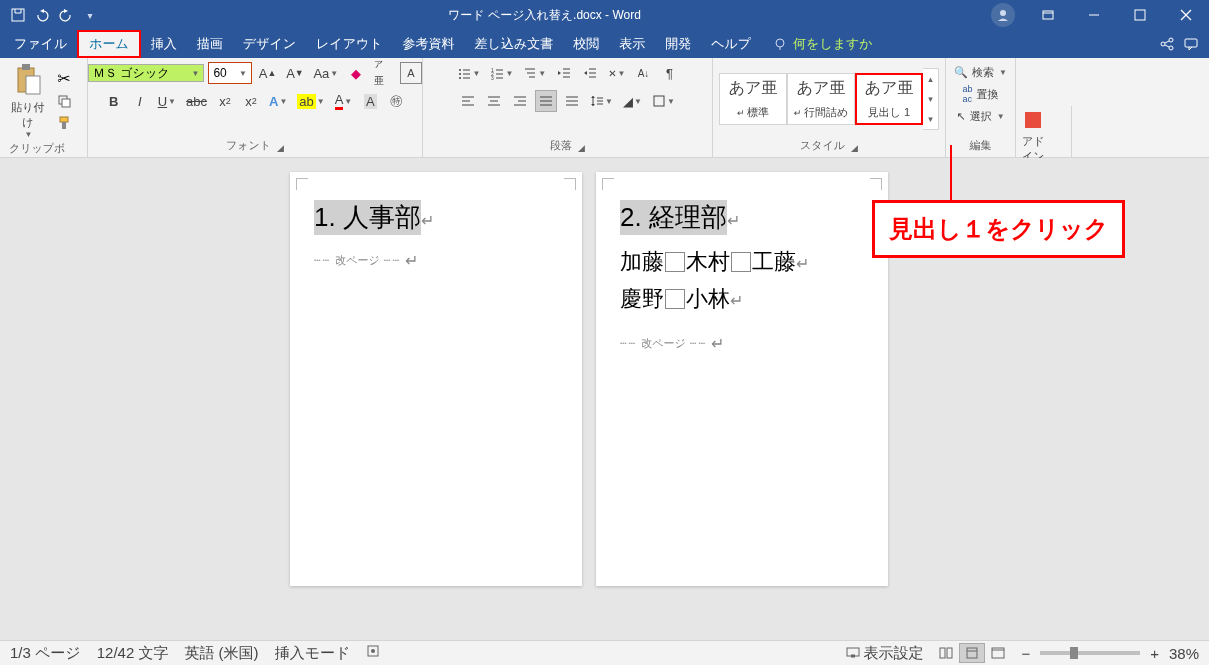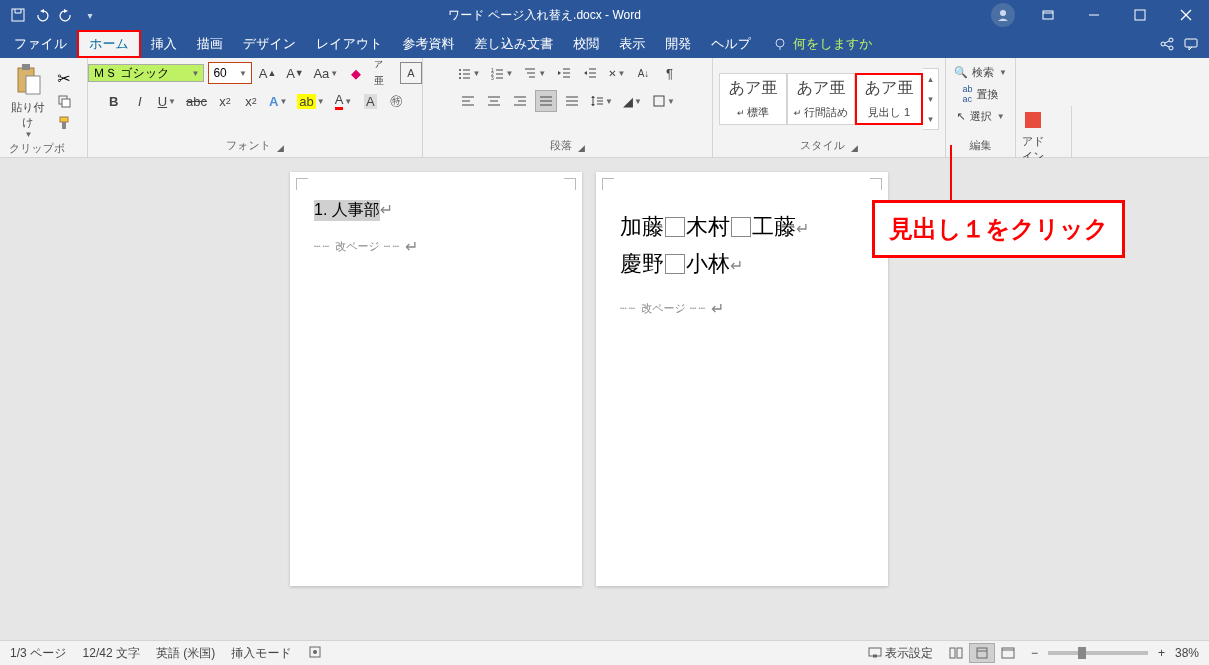--- a/index.html
+++ b/index.html
@@ -68,34 +68,34 @@
   
   .addin-group { width: 56px; margin-top: 48px; }
   .addin-body { font-size: 11px; text-align: center; color: #444; }
   
   
   .doc-area { background: #e6e6e6; height: 482px; overflow: auto; display: flex; gap: 14px; padding: 14px 0 14px 290px; position: relative; }
   .page { background: #fff; width: 292px; height: 414px; box-shadow: 0 1px 3px rgba(0,0,0,0.2); padding: 28px 24px; position: relative; }
   .page-corner { position: absolute; width: 12px; height: 12px; border: 1px solid #bbb; }
   .page-corner.tl { top: 6px; left: 6px; border-right: none; border-bottom: none; }
   .page-corner.tr { top: 6px; right: 6px; border-left: none; border-bottom: none; }
-  .page .h1 { font-size: 16px; font-family: "MS Gothic", sans-serif; display: inline-block; }
+  .page .h1 { font-size: 26px; font-family: "MS Gothic", sans-serif; display: inline-block; }
   .page .h1.sel { background: #d0d0d0; }
   .page .return { color: #888; font-size: 16px; }
   .page .body-text { font-size: 22px; font-family: "MS Mincho", serif; margin-top: 8px; line-height: 1.7; }
   .page .sq { display: inline-block; width: 20px; height: 20px; border: 1px solid #888; vertical-align: -3px; margin: 0 1px; }
   .page .pagebreak { font-size: 11px; color: #888; margin-top: 16px; display: flex; align-items: center; gap: 4px; }
   .page .pagebreak .dots { letter-spacing: 2px; }
   
   
   .callout { position: absolute; top: 200px; left: 872px; border: 3px solid red; background: #fff; padding: 10px 14px; font-size: 24px; font-weight: bold; color: red; z-index: 10; }
   .callout-line { position: absolute; top: 145px; left: 950px; width: 2px; height: 58px; background: red; z-index: 9; }
   
   
-  .statusbar { background: #f3f3f3; border-top: 1px solid #d4d4d4; height: 25px; display: flex; align-items: center; font-size: 12px; color: #444; padding: 0 10px; }
+  .statusbar { background: #f3f3f3; border-top: 1px solid #d4d4d4; height: 25px; display: flex; align-items: center; font-size: 15px; color: #444; padding: 0 10px; }
   .statusbar-left { display: flex; gap: 16px; }
   .statusbar-right { margin-left: auto; display: flex; align-items: center; gap: 10px; }
   .view-btns { display: flex; gap: 0; }
   .view-btn { width: 26px; height: 20px; display: flex; align-items: center; justify-content: center; border: 1px solid transparent; }
   .view-btn.active { background: #d0d0d0; border-color: #aaa; }
   .zoom-slider { width: 100px; height: 4px; background: #c0c0c0; position: relative; }
   .zoom-slider .thumb { position: absolute; top: -4px; left: 30px; width: 8px; height: 12px; background: #888; }
   
   svg { display: block; }
 </style>
@@ -497,20 +497,21 @@
         <span class="dots">┄┄</span>
         <span>改ページ</span>
         <span class="dots">┄┄</span>
         <span class="return">↵</span>
       </div>
   </div>
 
   <div class="page">
     <div class="page-corner tl"></div>
       <div class="page-corner tr"></div>
+    <div><span class="h1 sel">2. 経理部</span><span class="return">↵</span></div>
     <div class="body-text">
       <span>加藤</span><span class="sq"></span><span>木村</span><span class="sq"></span><span>工藤</span><span class="return">↵</span><br>
       <span>慶野</span><span class="sq"></span><span>小林</span><span class="return">↵</span>
     </div>
     <div class="pagebreak">
         <span class="dots">┄┄</span>
         <span>改ページ</span>
         <span class="dots">┄┄</span>
         <span class="return">↵</span>
       </div>

